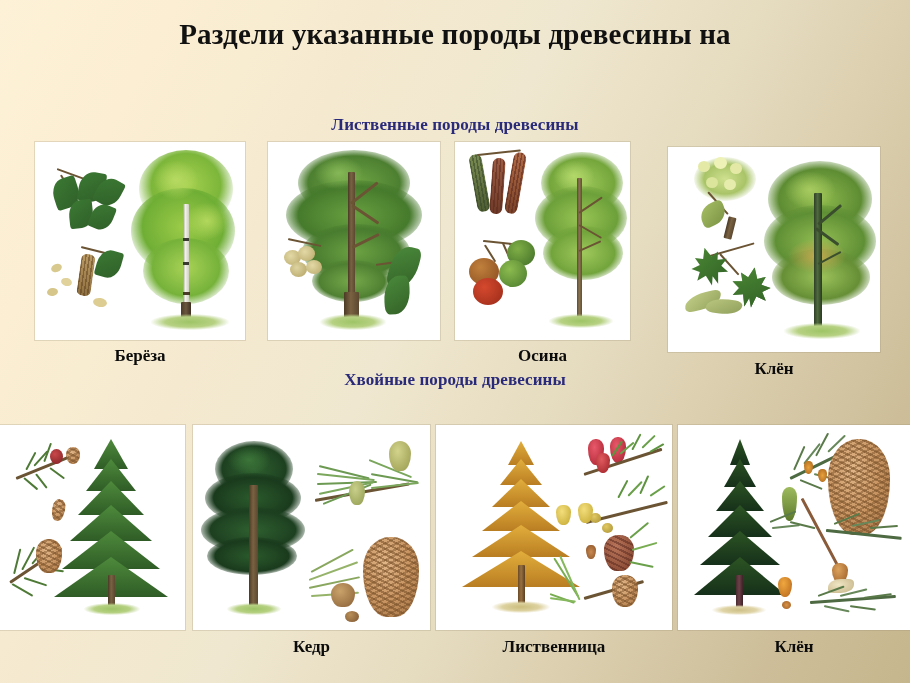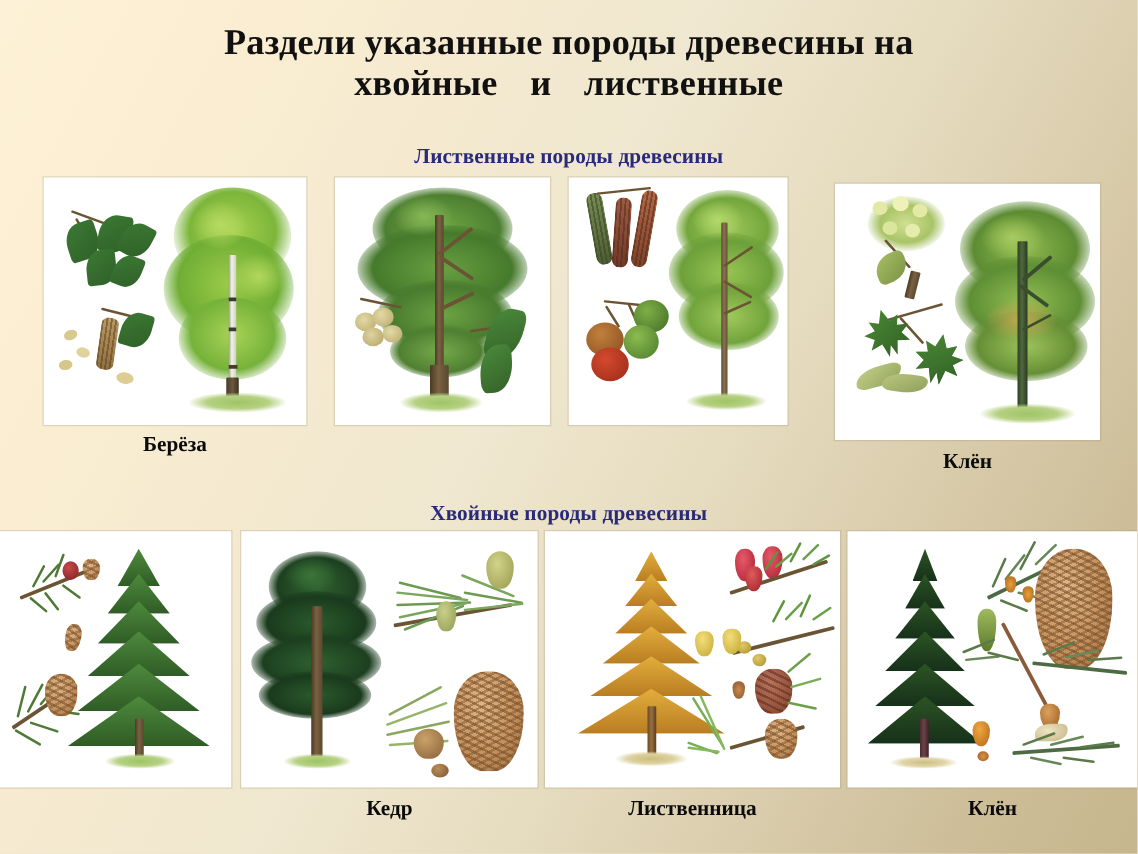--- a/index.html
+++ b/index.html
@@ -40,21 +40,21 @@
   
   .section-head{
     position:absolute;left:0;right:0;
     text-align:center;
     color:#2a2a7a;
     font-weight:bold;
     font-size:17px;
     letter-spacing:.1px;
   }
   #head-deciduous{top:115px;}
-  #head-coniferous{top:401px;}
+  #head-coniferous{top:370px;}
   
   .card{position:absolute;}
   .card .frame{
     position:absolute;left:0;top:0;
     background:#ffffff;
     overflow:hidden;
     box-shadow:0 0 0 1px rgba(150,140,110,.25);
   }
   .card .label{
     position:absolute;left:0;right:0;
@@ -109,21 +109,20 @@
   .spruce-layer.gold{background:linear-gradient(180deg,#e2ae3c,#b97d22);}
   .puff{border-radius:50%;filter:blur(.2px);}
 </style>
 </head>
 <body>
 
 <div id="slide">
 
   <div id="title">
     <span class="l1">Раздели указанные породы древесины на</span>
-    <span class="l2"><span>хвойные</span><span class="sp"></span><span>и</span><span class="sp"></span><span>лиственные</span></span>
   </div>
 
   <div id="head-deciduous" class="section-head">Лиственные породы древесины</div>
 
   <div class="card" style="left:35px;top:142px;width:210px;height:232px;">
     <div class="frame" style="width:210px;height:198px;">
       <div class="ill">
 
         <div class="branchline" style="left:22px;top:26px;width:62px;height:2px;transform:rotate(20deg);"></div>
         <div class="branchline" style="left:26px;top:32px;width:34px;height:1.5px;transform:rotate(58deg);"></div>
@@ -207,20 +206,21 @@
         <div class="puff" style="left:80px;top:44px;width:92px;height:64px;background:radial-gradient(ellipse at 50% 50%,#98c454 0%,#6da03a 56%,rgba(109,160,58,0) 78%);"></div>
         <div class="puff" style="left:88px;top:84px;width:80px;height:54px;background:radial-gradient(ellipse at 50% 50%,#a0c95c 0%,#72a43c 56%,rgba(114,164,60,0) 78%);"></div>
         <div class="puff" style="left:98px;top:18px;width:42px;height:32px;background:radial-gradient(ellipse,#b3d86a 0%,rgba(179,216,106,0) 70%);"></div>
         <div class="trunk slim" style="left:122px;top:36px;width:5px;height:144px;"></div>
         <div class="branchline" style="left:124px;top:70px;width:28px;height:2px;transform:rotate(-34deg);"></div>
         <div class="branchline" style="left:98px;top:82px;width:26px;height:2px;transform:rotate(30deg) scaleX(-1);transform-origin:right center;"></div>
         <div class="branchline" style="left:124px;top:108px;width:24px;height:2px;transform:rotate(-24deg);"></div>
         <div class="grass" style="left:94px;top:172px;width:64px;height:14px;"></div>
       </div>
     </div>
+    <div class="label" style="top:204px;">Осина</div>
   </div>
 
   <div class="card" style="left:668px;top:147px;width:212px;height:240px;">
     <div class="frame" style="width:212px;height:205px;">
       <div class="ill">
 
         <div class="puff" style="left:26px;top:10px;width:62px;height:44px;background:radial-gradient(ellipse,#cfe08f 0%,#a9c468 48%,rgba(169,196,104,0) 74%);"></div>
         <div class="leafblob" style="left:30px;top:14px;width:12px;height:11px;background:#e4eaa6;"></div>
         <div class="leafblob" style="left:46px;top:10px;width:13px;height:12px;background:#eef2b6;"></div>
         <div class="leafblob" style="left:62px;top:16px;width:12px;height:11px;background:#e4eaa6;"></div>

